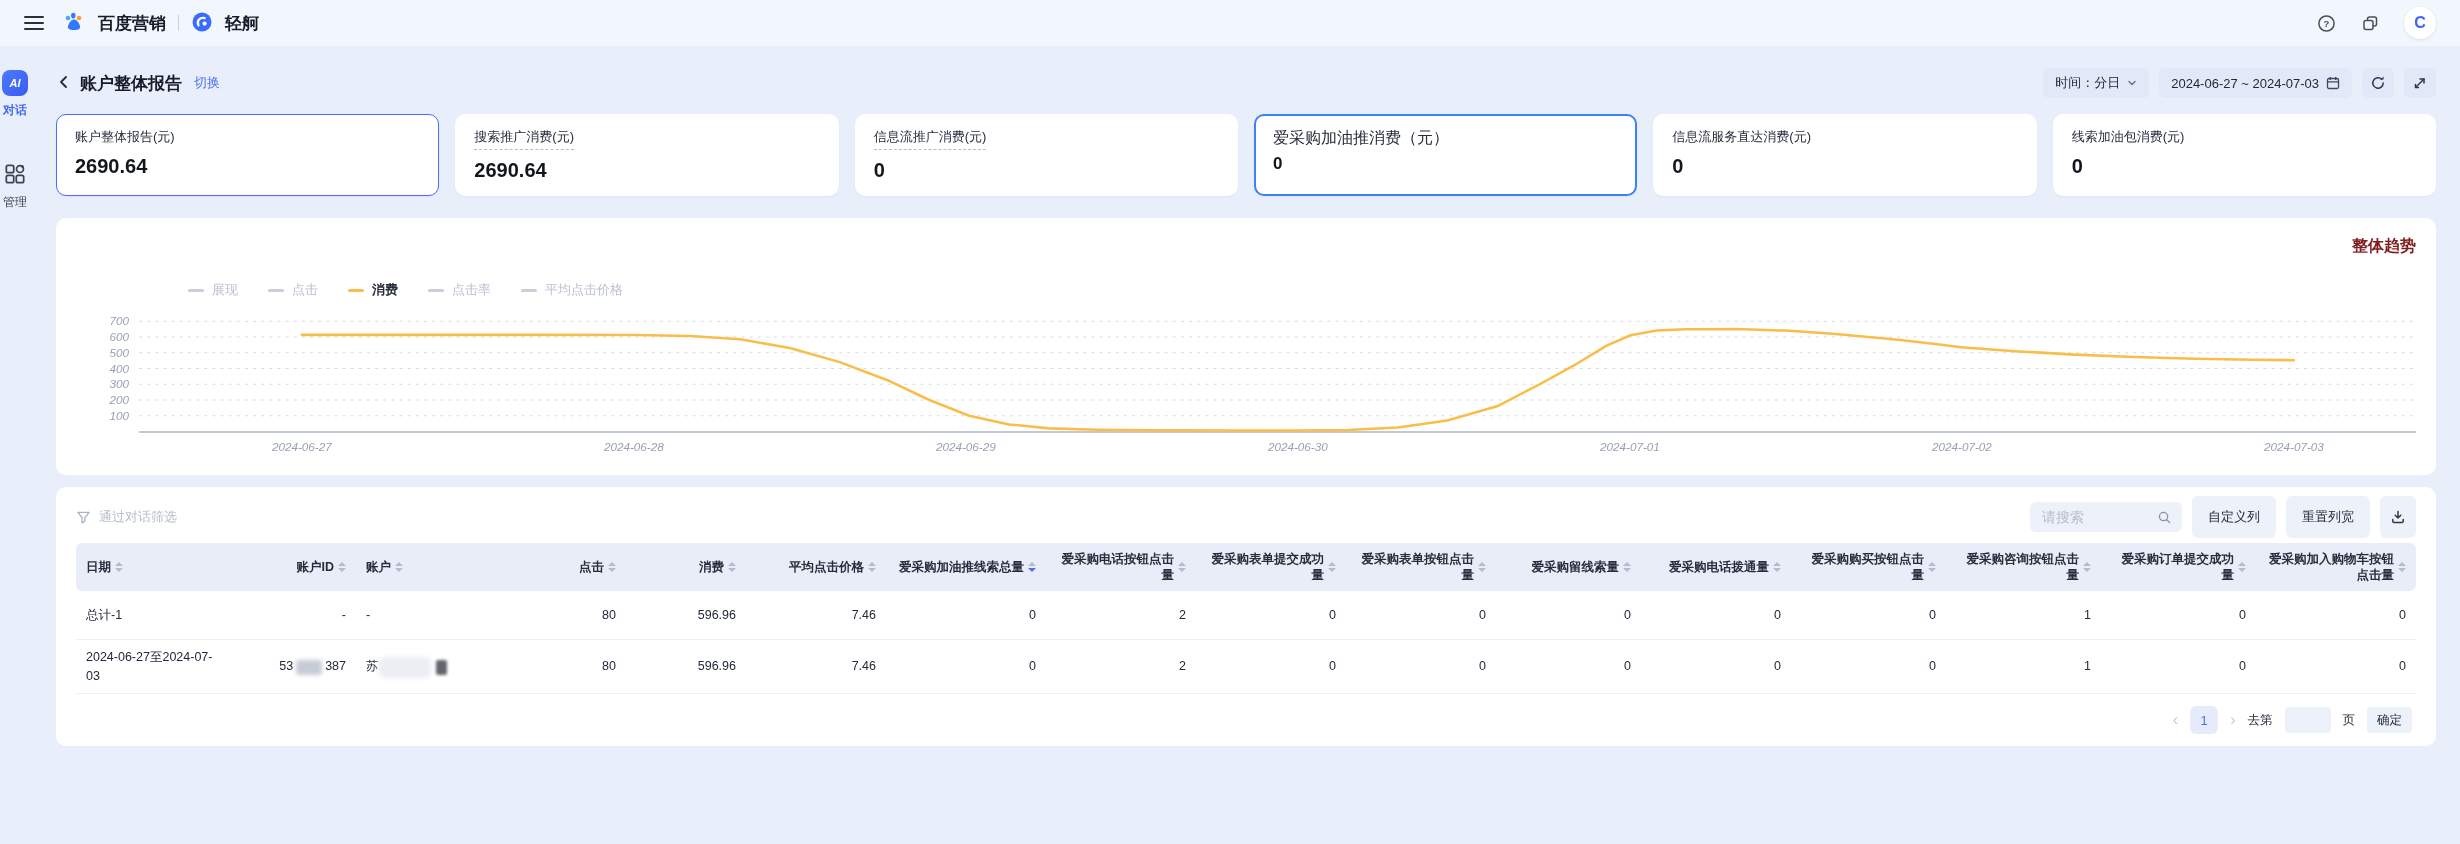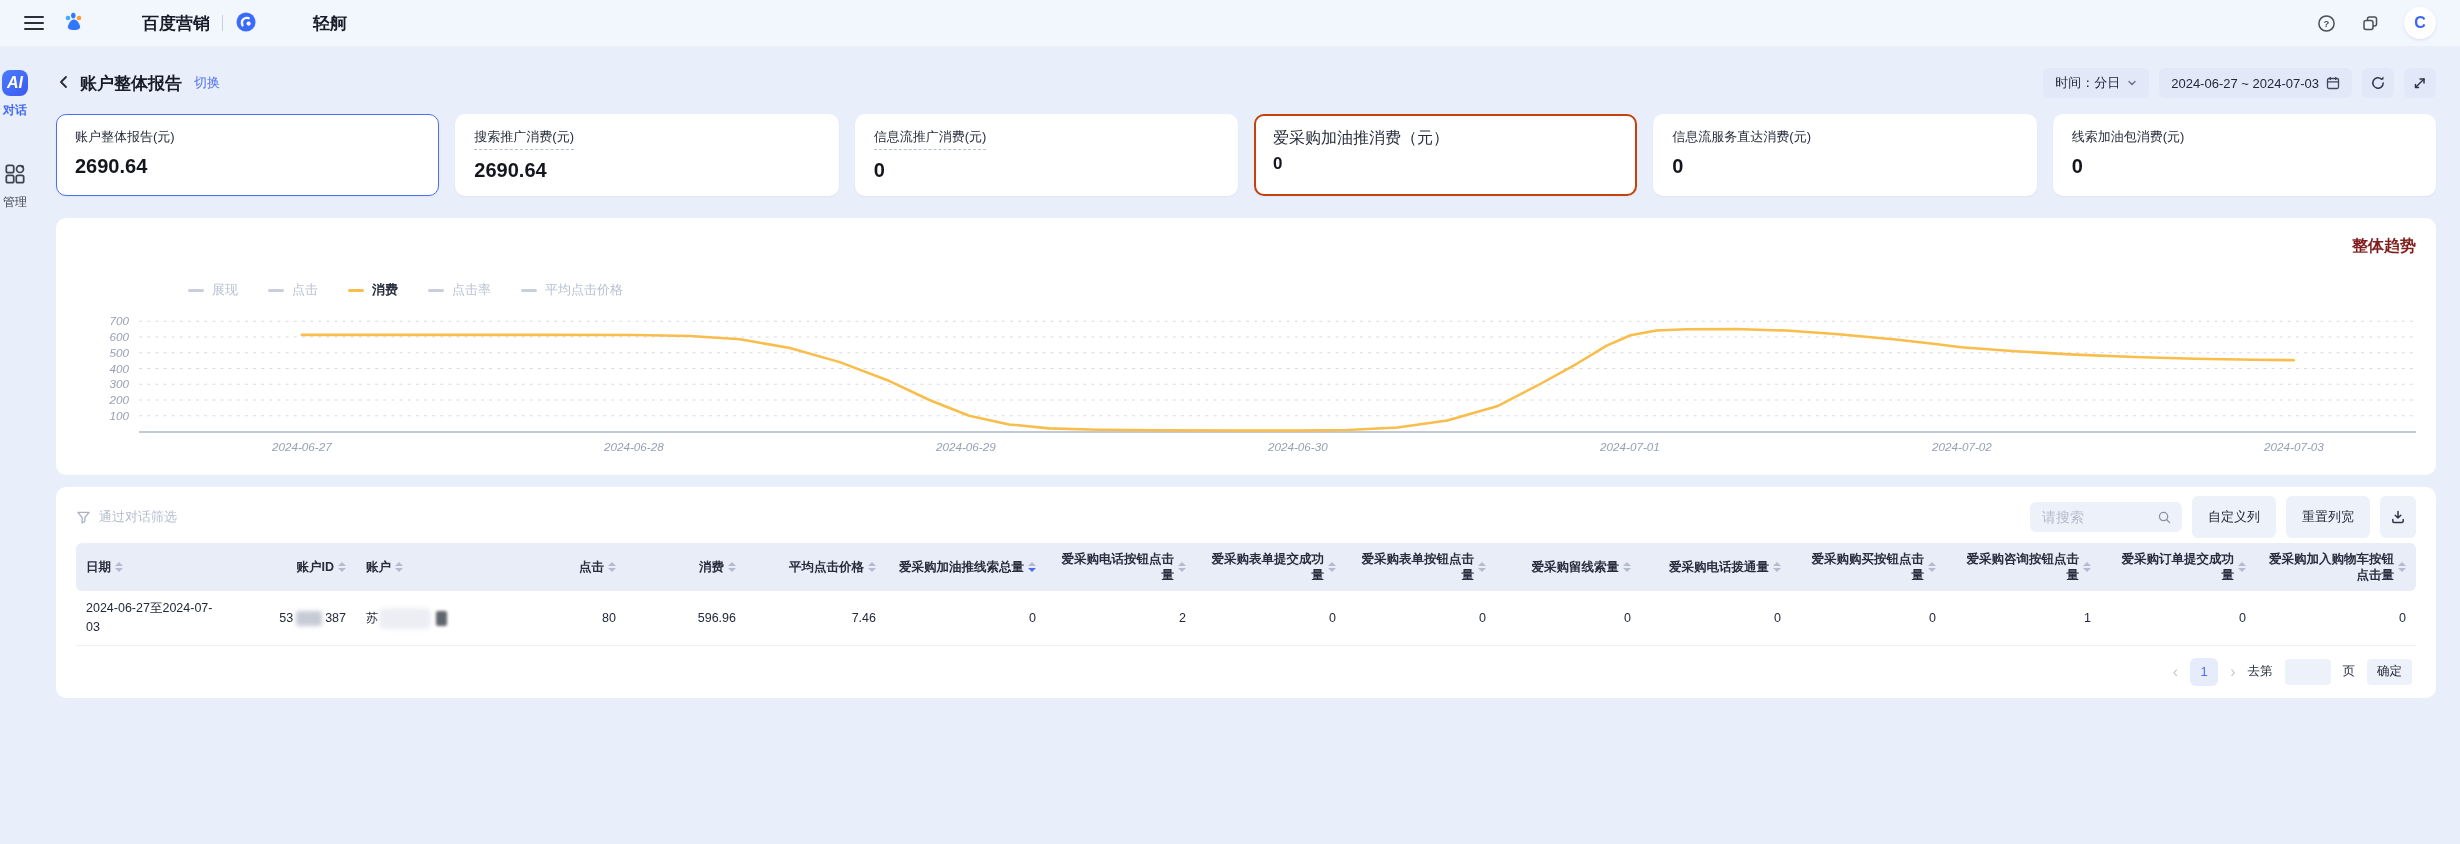--- a/index.html
+++ b/index.html
@@ -9,46 +9,46 @@
     background:#e9eefb; color:#1f242e;
     font-family:"Liberation Sans","DejaVu Sans",sans-serif;
     font-size:13px;
   }
   
   .topbar { height:46px; background:#f2f6fd; display:flex; align-items:center; justify-content:space-between; padding:0 24px; }
   .tb-left { display:flex; align-items:center; gap:18px; }
   .hamburger { width:20px; height:14px; display:flex; flex-direction:column; justify-content:space-between; cursor:pointer; }
   .hamburger i { height:2px; background:#2a2f3a; border-radius:2px; }
   .brand { display:flex; align-items:center; gap:12px; }
-  .brand-txt { font-size:17px; font-weight:700; color:#171c28;margin-left:44px; }
+  .brand-txt { font-size:17px; font-weight:700; color:#171c28; }
   .brand-sep { width:1px; height:16px; background:#c7cedd; }
   .tb-right { display:flex; align-items:center; gap:24px; }
   .tb-icon { width:20px; height:20px; display:grid; place-items:center; }
   .avatar { width:32px; height:32px; border-radius:50%; background:#fff; color:#3b66f0; font-weight:700; font-size:16px; display:grid; place-items:center; box-shadow:0 1px 3px rgba(30,50,110,.12); }
   
   .body-row { display:flex; height:798px; }
   .sidebar { width:60px; padding-top:24px; display:flex; flex-direction:column; align-items:center; gap:44px; }
   .side-item { display:flex; flex-direction:column; align-items:center; gap:6px; cursor:pointer; }
   .side-item .lbl { font-size:12px; color:#3d4350; }
   .side-item.active .lbl { color:#3f66f5; font-weight:600; }
-  .ai-badge { width:26px; height:26px; border-radius:8px; background:linear-gradient(135deg,#4a7bff,#3b5bf0); color:#fff; font-weight:700; font-style:italic; font-size:16px; display:grid; place-items:center; }
+  .ai-badge { width:26px; height:26px; border-radius:8px; background:linear-gradient(135deg,#4a7bff,#3b5bf0); color:#fff; font-weight:700; font-style:italic; font-size:11px; display:grid; place-items:center; }
   .main { flex:1; padding:0 24px 2px 26px; }
   
   .page-head { margin-top:20px; height:34px; display:flex; align-items:center; justify-content:space-between; }
   .ph-left { display:flex; align-items:center; gap:8px; }
   .page-title { font-size:17px; font-weight:700; color:#171c28; }
   .switch-link { font-size:13px; color:#4e6ef2; cursor:pointer; margin-left:4px; }
   .ph-right { display:flex; align-items:center; gap:10px; }
   .pill { height:30px; background:#e2e8f7; border-radius:6px; padding:0 12px; display:flex; align-items:center; gap:7px; font-size:13px; color:#23293a; cursor:pointer; }
   .icon-btn { width:32px; height:30px; background:#e2e8f7; border-radius:6px; display:grid; place-items:center; cursor:pointer; }
   
   .cards { margin-top:14px; display:flex; gap:16px; }
   .card { flex:1; background:#fff; border:1px solid transparent; border-radius:10px; padding:13px 18px; box-shadow:0 1px 2px rgba(23,38,84,.05); cursor:pointer; }
   .card.selected { border-color:#4e6ef2; }
-  .card.focused { border:2px solid #c2410c; padding:12px 17px; }
+  .card.focused { border:2px solid #3b82f6; padding:12px 17px; }
   .card .c-label { font-size:13px; color:#272d3c; display:inline-block; }
   .card .c-label.dotted { border-bottom:1px dashed #b3bdd2; padding-bottom:3px; }
   .card .c-value { margin-top:9px; font-size:20px; font-weight:700; color:#13161d; }
   .card.focused .c-label { font-size:16px; }
   .card.focused .c-value { margin-top:5px; font-size:17px; font-weight:600; }
   
   .chart-card { margin-top:22px; background:#fff; border-radius:10px; padding:18px 20px 18px; }
   .chart-title { font-size:16px; font-weight:700; color:#7f1d1d;text-align:right; }
   .legend { margin:24px 0 0 112px; display:flex; align-items:center; gap:30px; }
   .legend-item { display:flex; align-items:center; gap:8px; cursor:pointer; font-size:13px; color:#b9c0d0; }
@@ -453,20 +453,38 @@
                   <span class="sort">
                     <i class="up"></i>
                     <i class="down"></i>
                   </span>
                 </div>
               </th>
             </tr>
           </thead>
         <tbody>
             <tr>
+              <td class="a-l">总计-1</td>
+              <td class="a-r">-</td>
+              <td class="a-l">-</td>
+              <td class="a-r">80</td>
+              <td class="a-r">596.96</td>
+              <td class="a-r">7.46</td>
+              <td class="a-r">0</td>
+              <td class="a-r">2</td>
+              <td class="a-r">0</td>
+              <td class="a-r">0</td>
+              <td class="a-r">0</td>
+              <td class="a-r">0</td>
+              <td class="a-r">0</td>
+              <td class="a-r">1</td>
+              <td class="a-r">0</td>
+              <td class="a-r">0</td>
+            </tr>
+            <tr>
               <td class="a-l">2024-06-27至2024-07-03</td>
               <td class="a-r"><span>53</span><span class="blur-chip dark"></span><span>387</span></td>
               <td class="a-l"><span>苏</span><span class="blur-chip light"></span><span class="glyph-smudge"></span></td>
               <td class="a-r">80</td>
               <td class="a-r">596.96</td>
               <td class="a-r">7.46</td>
               <td class="a-r">0</td>
               <td class="a-r">2</td>
               <td class="a-r">0</td>
               <td class="a-r">0</td>

